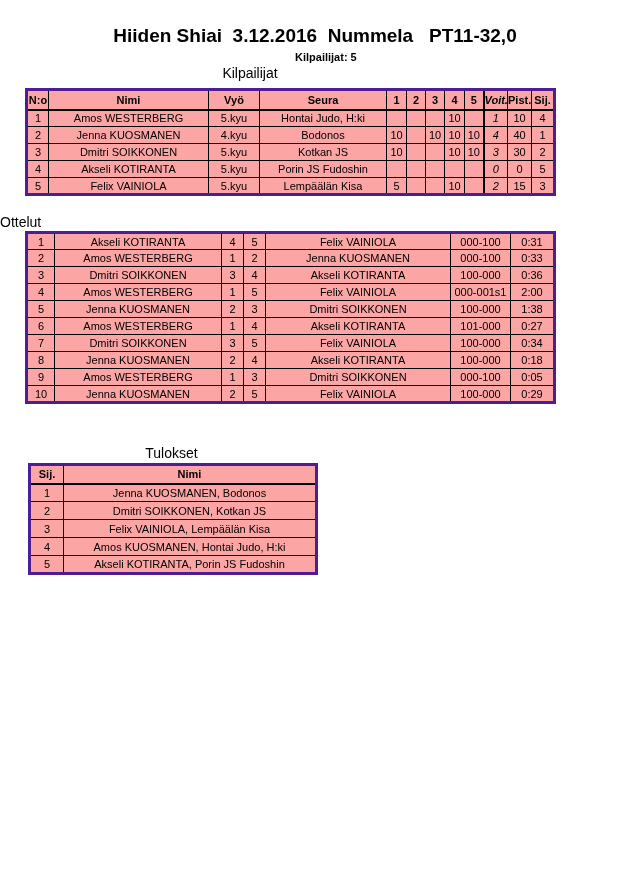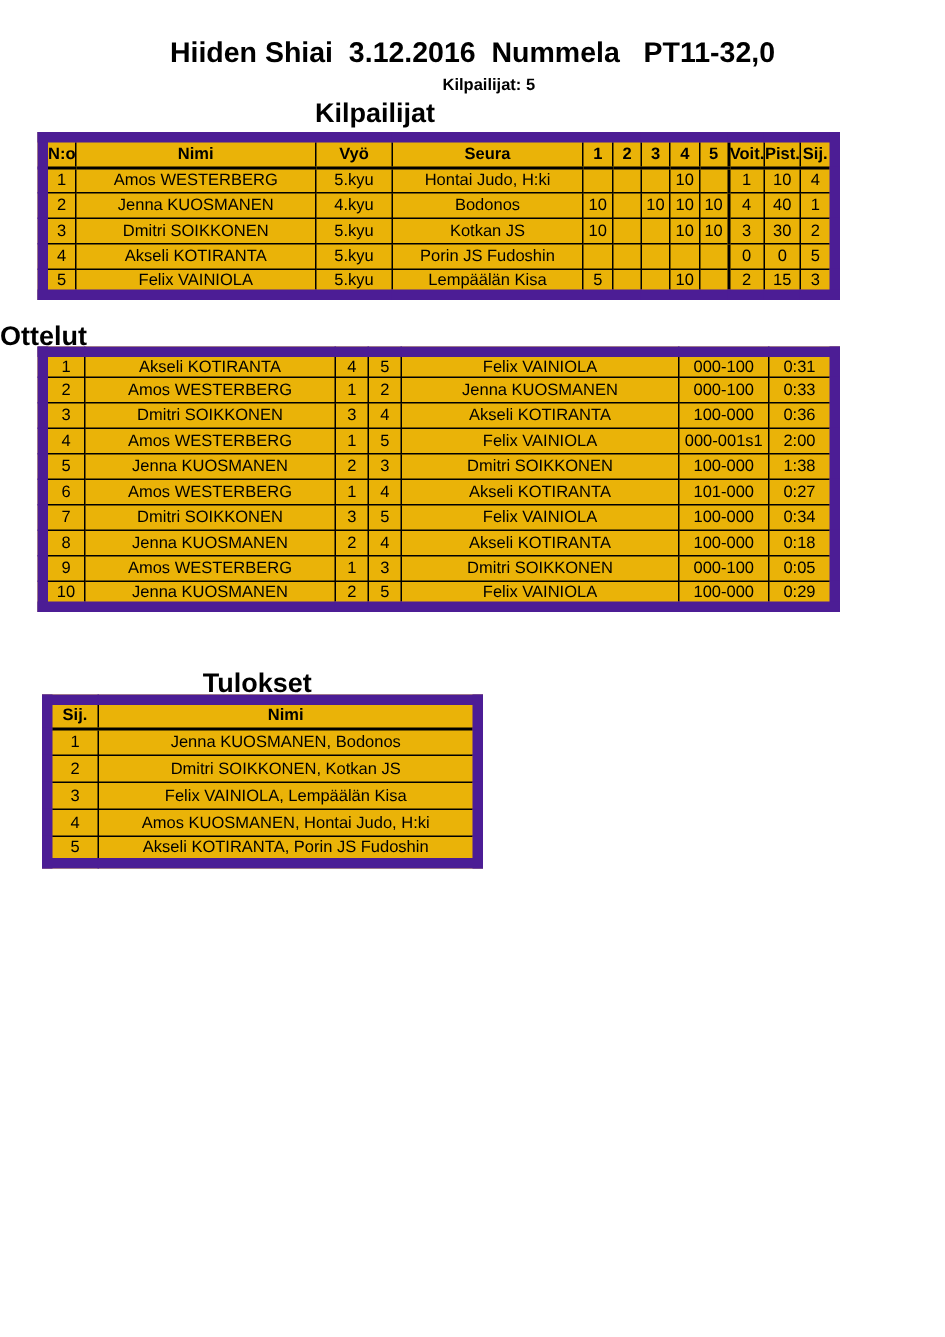--- a/index.html
+++ b/index.html
@@ -3,33 +3,33 @@
 <meta charset="utf-8">
 <style>
   html,body{margin:0;padding:0;background:#fff;}
   body{width:630px;height:891px;font-family:"Liberation Sans",sans-serif;color:#000;}
   .page{position:relative;width:630px;height:891px;background:#fff;overflow:hidden;}
 
   .doc-title{position:absolute;top:25px;left:0;width:630px;text-align:center;
     font-size:19px;font-weight:bold;white-space:pre;}
   .count-label{position:absolute;top:51px;left:295px;width:300px;
     font-size:11px;font-weight:bold;}
-  .section-title{position:absolute;font-size:18px;font-weight:bold;white-space:nowrap;}
+  .section-title{position:absolute;font-size:14px;font-weight:normal;white-space:nowrap;}
   .st-kilpailijat{top:65px;left:0;width:500px;text-align:center;}
   .st-ottelut{top:214px;left:0;width:590px;text-align:left;}
   .st-tulokset{top:445px;left:28px;width:287px;text-align:center;}
 
-  table.tbl{border-collapse:collapse;table-layout:fixed;background:#eab308;
-    border:7px solid #4c1d95;}
+  table.tbl{border-collapse:collapse;table-layout:fixed;background:#fca5a5;
+    border:3px solid #4c1d95;}
   .tbl td,.tbl th{border:1px solid #000;font-size:11px;padding:0;
     white-space:nowrap;overflow:hidden;vertical-align:middle;text-align:center;}
   .tbl th{font-weight:bold;border-bottom:2px solid #000;overflow:visible;}
   .al{text-align:left;padding-left:6px;}
   .hl{text-align:left;padding-left:1px;}
-  .thickl{border-left:2px solid #000 !important;}
+  .thickl{border-left:2px solid #000 !important;font-style:italic;}
 
   .t1{position:absolute;top:88px;left:25px;width:528px;}
   .t1 tr{height:17px;}
   .t1 tr.hdr{height:20px;}
 
   .t2{position:absolute;top:231px;left:25px;width:528px;}
   .t2 tr{height:17px;}
   .t2 tr.hdr{height:19px;}
 
   .t3{position:absolute;top:463px;left:28px;width:287px;}

